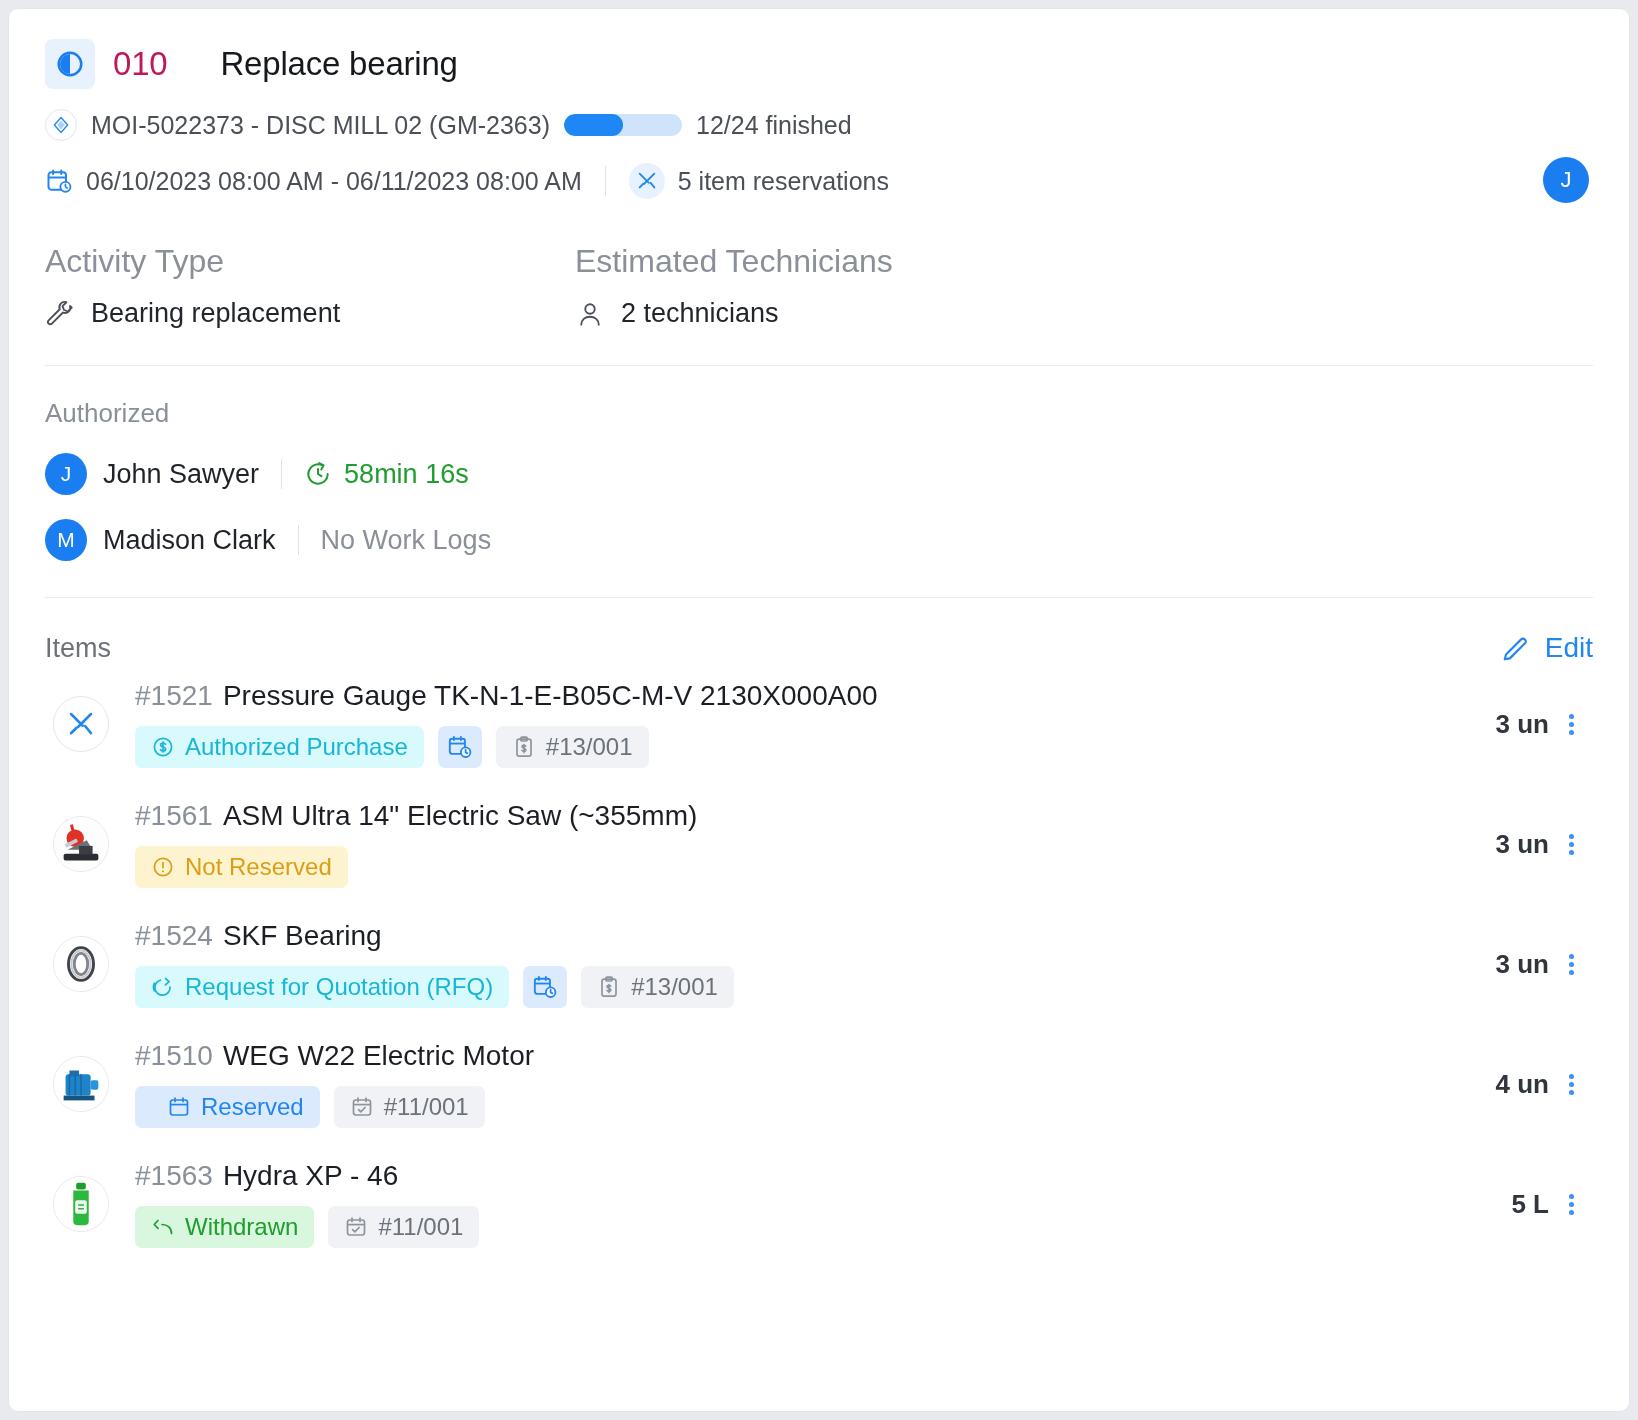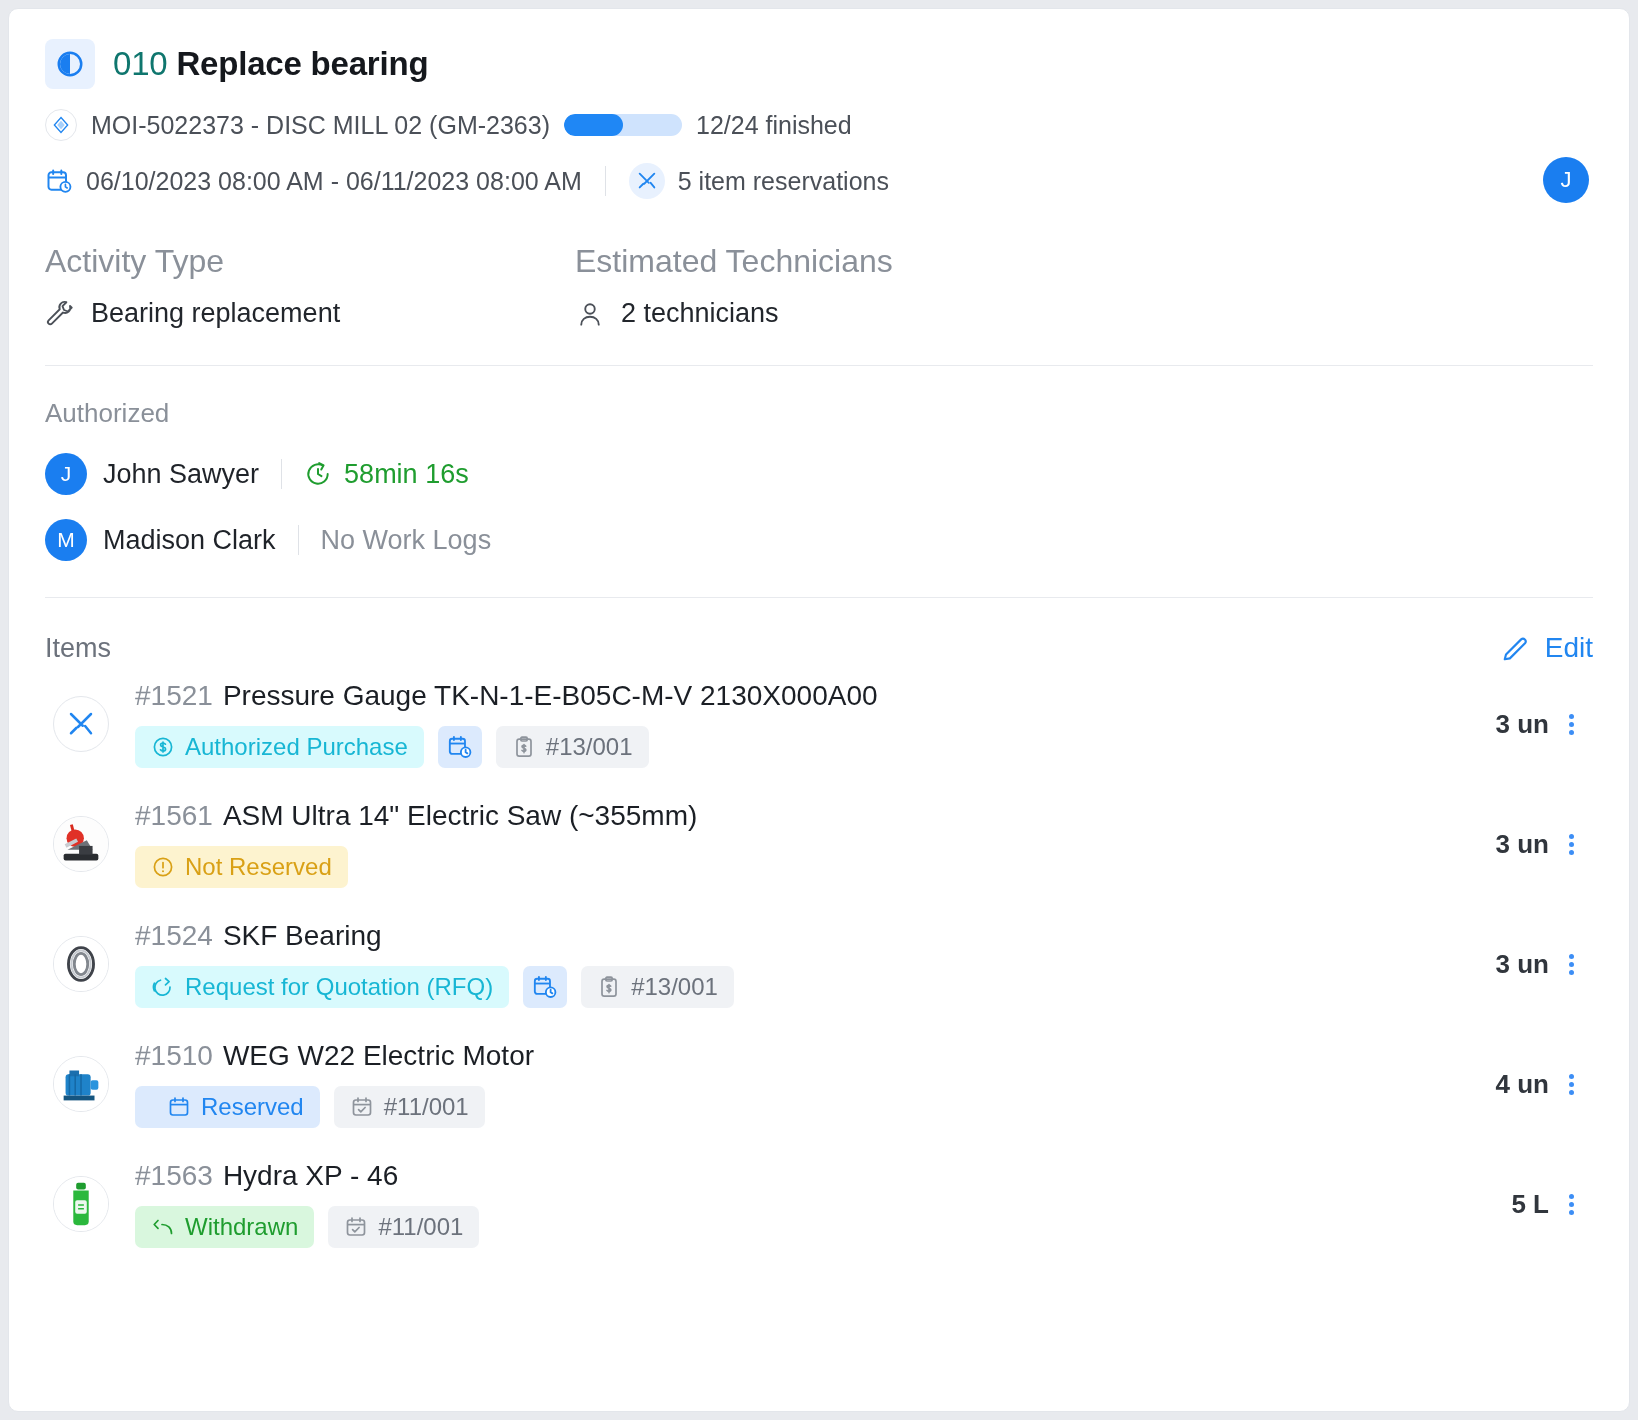--- a/index.html
+++ b/index.html
@@ -30,22 +30,22 @@
     border-radius: 8px;
     display: flex; align-items: center; justify-content: center;
     flex: none;
   }
   .title-text {
     font-size: 33px;
     color: #1f2329;
     letter-spacing: -0.2px;
     white-space: nowrap;
   }
-  .title-text .num { color: #0f766e; font-weight: 400; }
-  .title-text .nm { font-weight: 700; color: #15181d; }
+  .title-text .num { color: #be185d; font-weight: 400; }
+  .title-text .nm { font-weight: 400; color: #15181d; margin-left: 44px; }
 
   .meta-row {
     display: flex; align-items: center; gap: 14px;
     margin-top: 14px;
     height: 40px;
   }
   .circ-icon {
     width: 32px; height: 32px; border-radius: 50%;
     border: 1px solid #e4e7ec;
     display: flex; align-items: center; justify-content: center;

